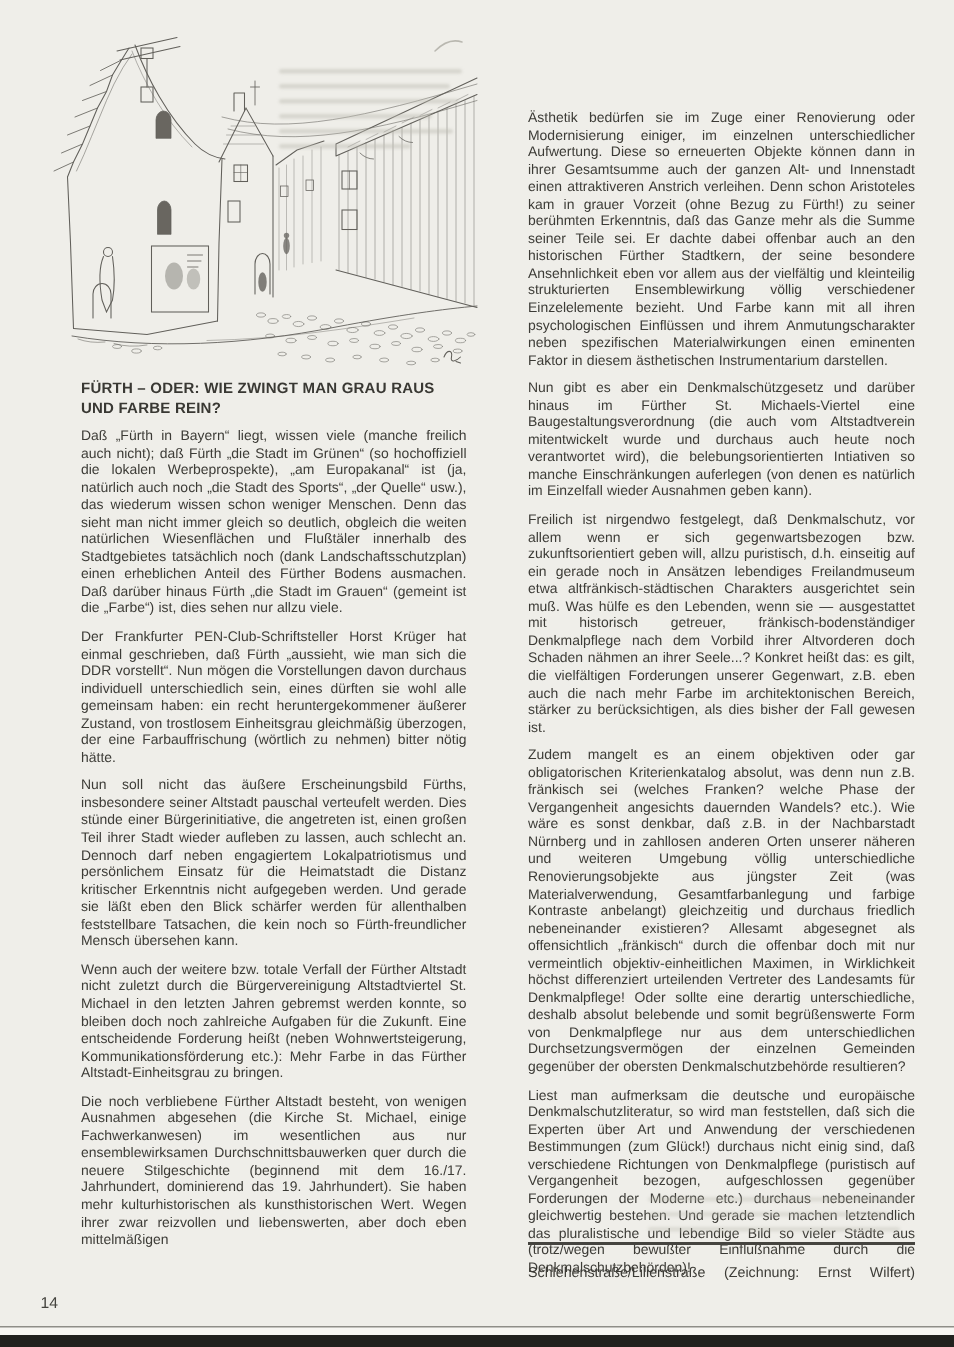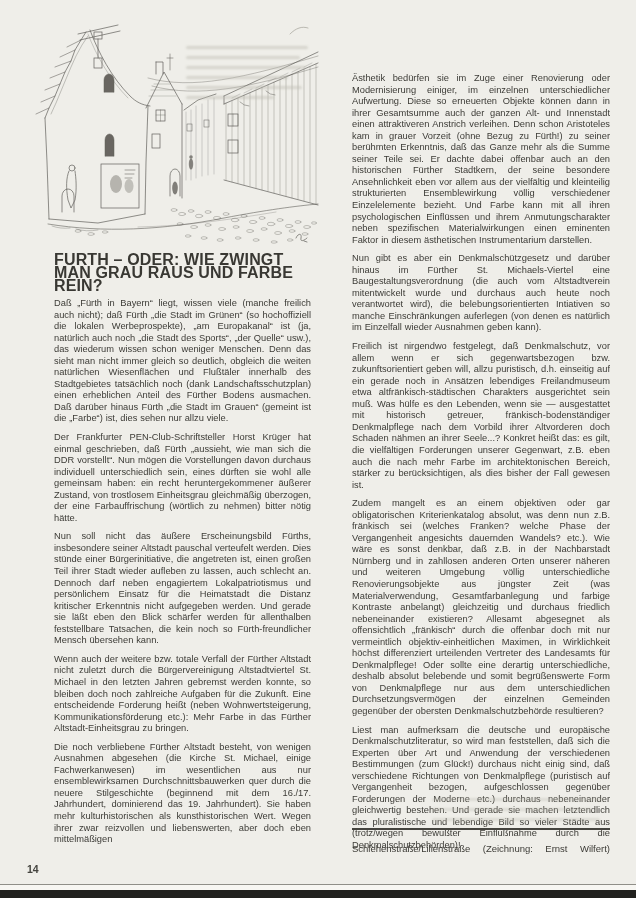--- a/index.html
+++ b/index.html
@@ -6,21 +6,21 @@
   body{
     width:636px;height:898px;position:relative;overflow:hidden;
     background:#efeee9;
     font-family:"Liberation Sans","DejaVu Sans",sans-serif;
     color:#3c3b36;
   }
   .col{position:absolute;}
   .col-left-text{left:54px;top:253px;width:257px;height:622px;overflow:hidden;}
   .col-right{left:352px;top:25px;width:258px;height:800px;overflow:hidden;margin-top:48px;}
   .article-title{
-    font-size:16px;font-weight:bold;line-height:13px;letter-spacing:.15px;
+    font-size:10px;font-weight:bold;line-height:13px;letter-spacing:.15px;
     margin:0 0 6px 0;color:#393833;
   }
   .article-subtitle{
     font-size:10.2px;font-weight:bold;line-height:13px;letter-spacing:.1px;
     margin:0 0 14px 0;color:#393833;
   }
   p.body-par{
     font-size:9.3px;line-height:11.55px;margin:0 0 7px 0;
     text-align:justify;text-align-last:left;
     hyphens:auto;-webkit-hyphens:auto;word-spacing:.25px;
@@ -35,21 +35,21 @@
     height:3px;background:#bdbcb2;border-radius:2px;
     filter:blur(1.2px);opacity:.5;margin-bottom:7px;
   }
   .caption-block{position:absolute;left:352px;top:828px;width:258px;}
   .caption-rule{height:2px;background:#45443f;margin-bottom:13px;}
   .illustration-caption{
     font-size:9.5px;line-height:12px;color:#3c3b36;
     text-align:justify;text-align-last:justify;
   }
   .page-number{
-    position:absolute;left:27px;top:863px;font-size:10.5px;color:#45443f;font-weight:bold;
+    position:absolute;left:27px;top:863px;font-size:10.5px;color:#45443f;
   }
   .edge-light{position:absolute;left:0;top:884px;width:636px;height:6px;
     background:#f7f6f2;border-top:1px solid #8f8e88;}
   .edge-dark{position:absolute;left:0;top:890px;width:636px;height:8px;
     background:#21211e;}
 </style>
 </head>
 <body>
 
 <div class="figure">

